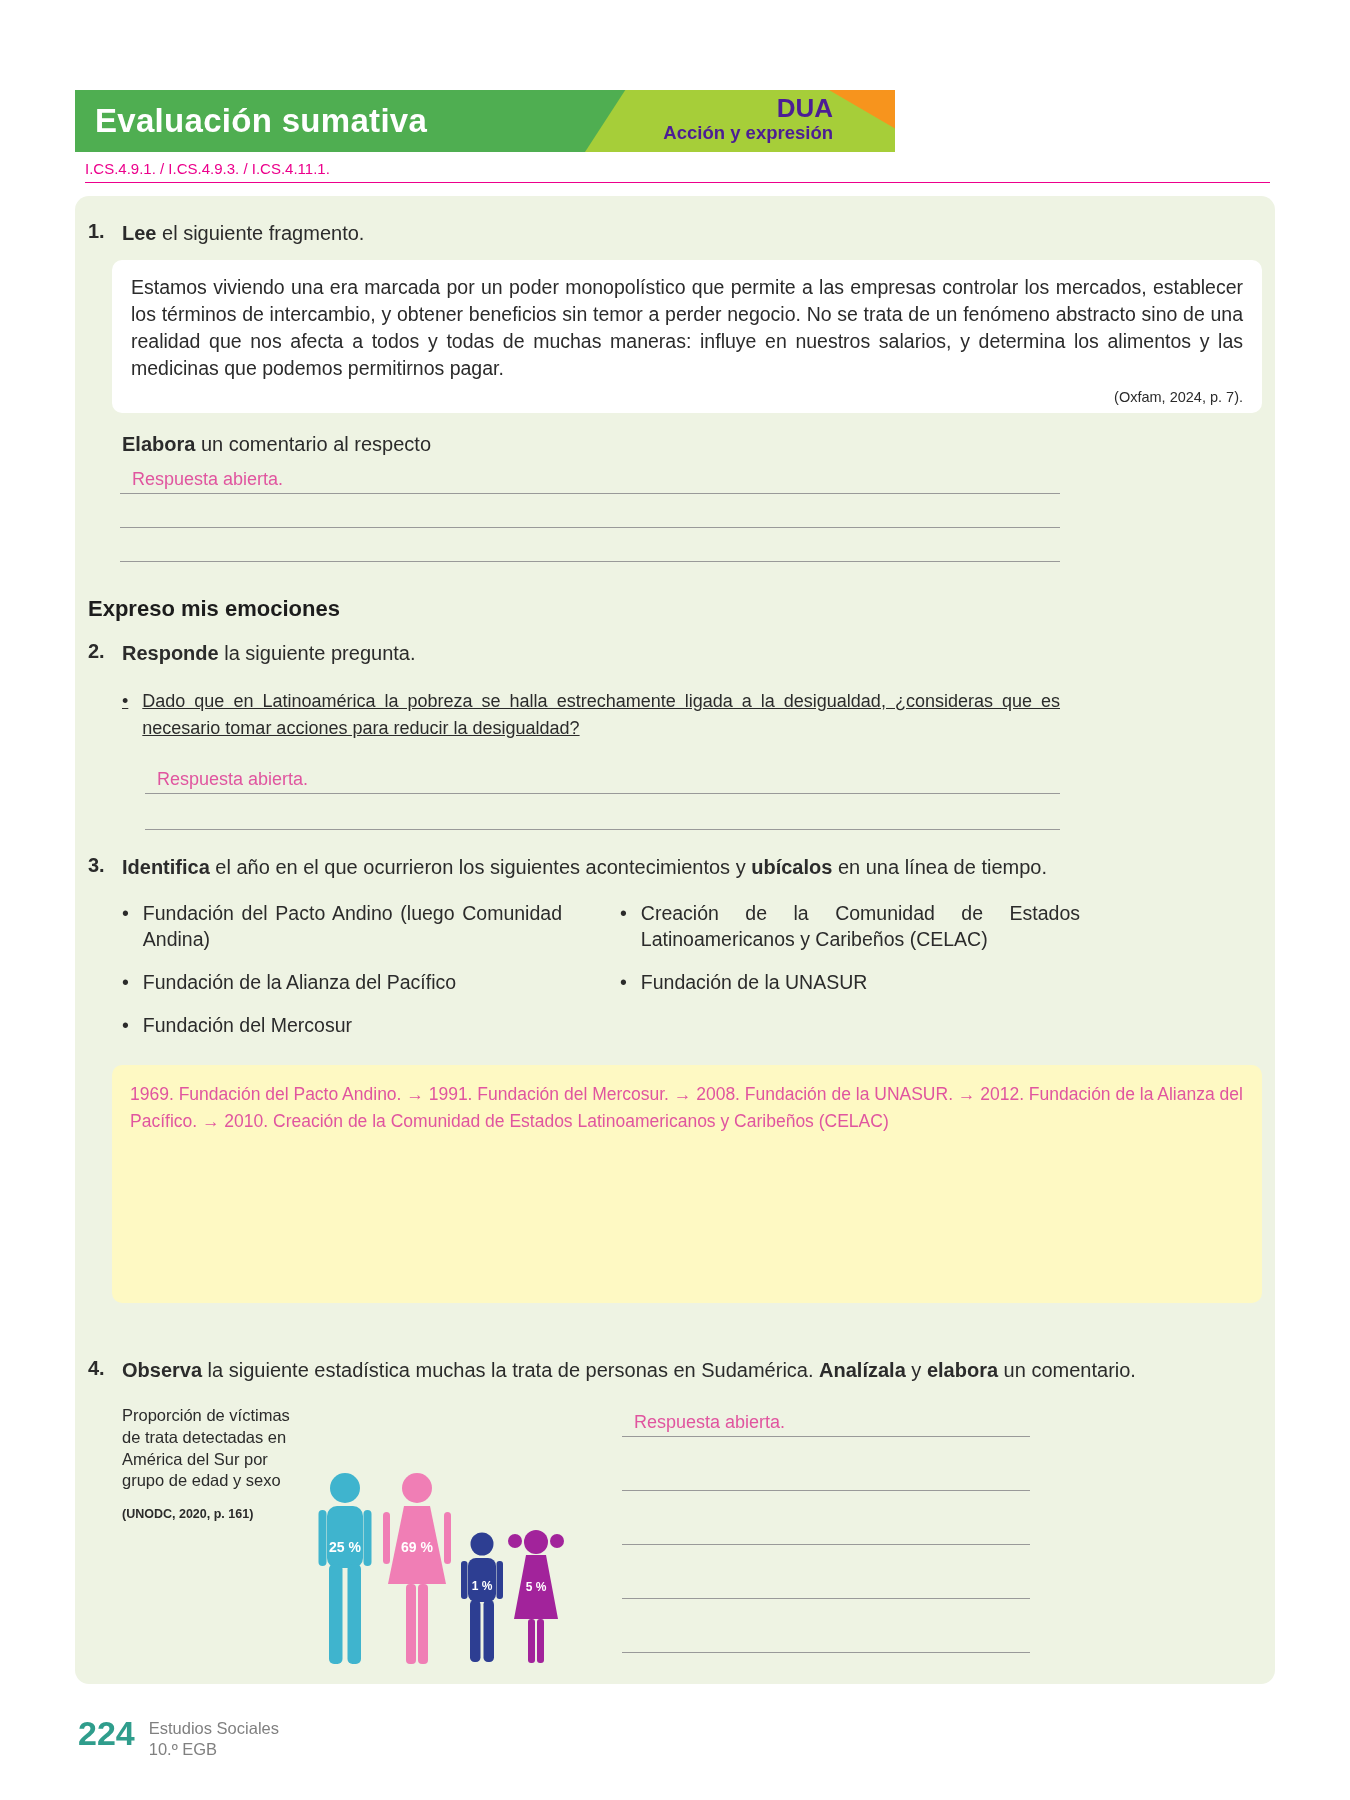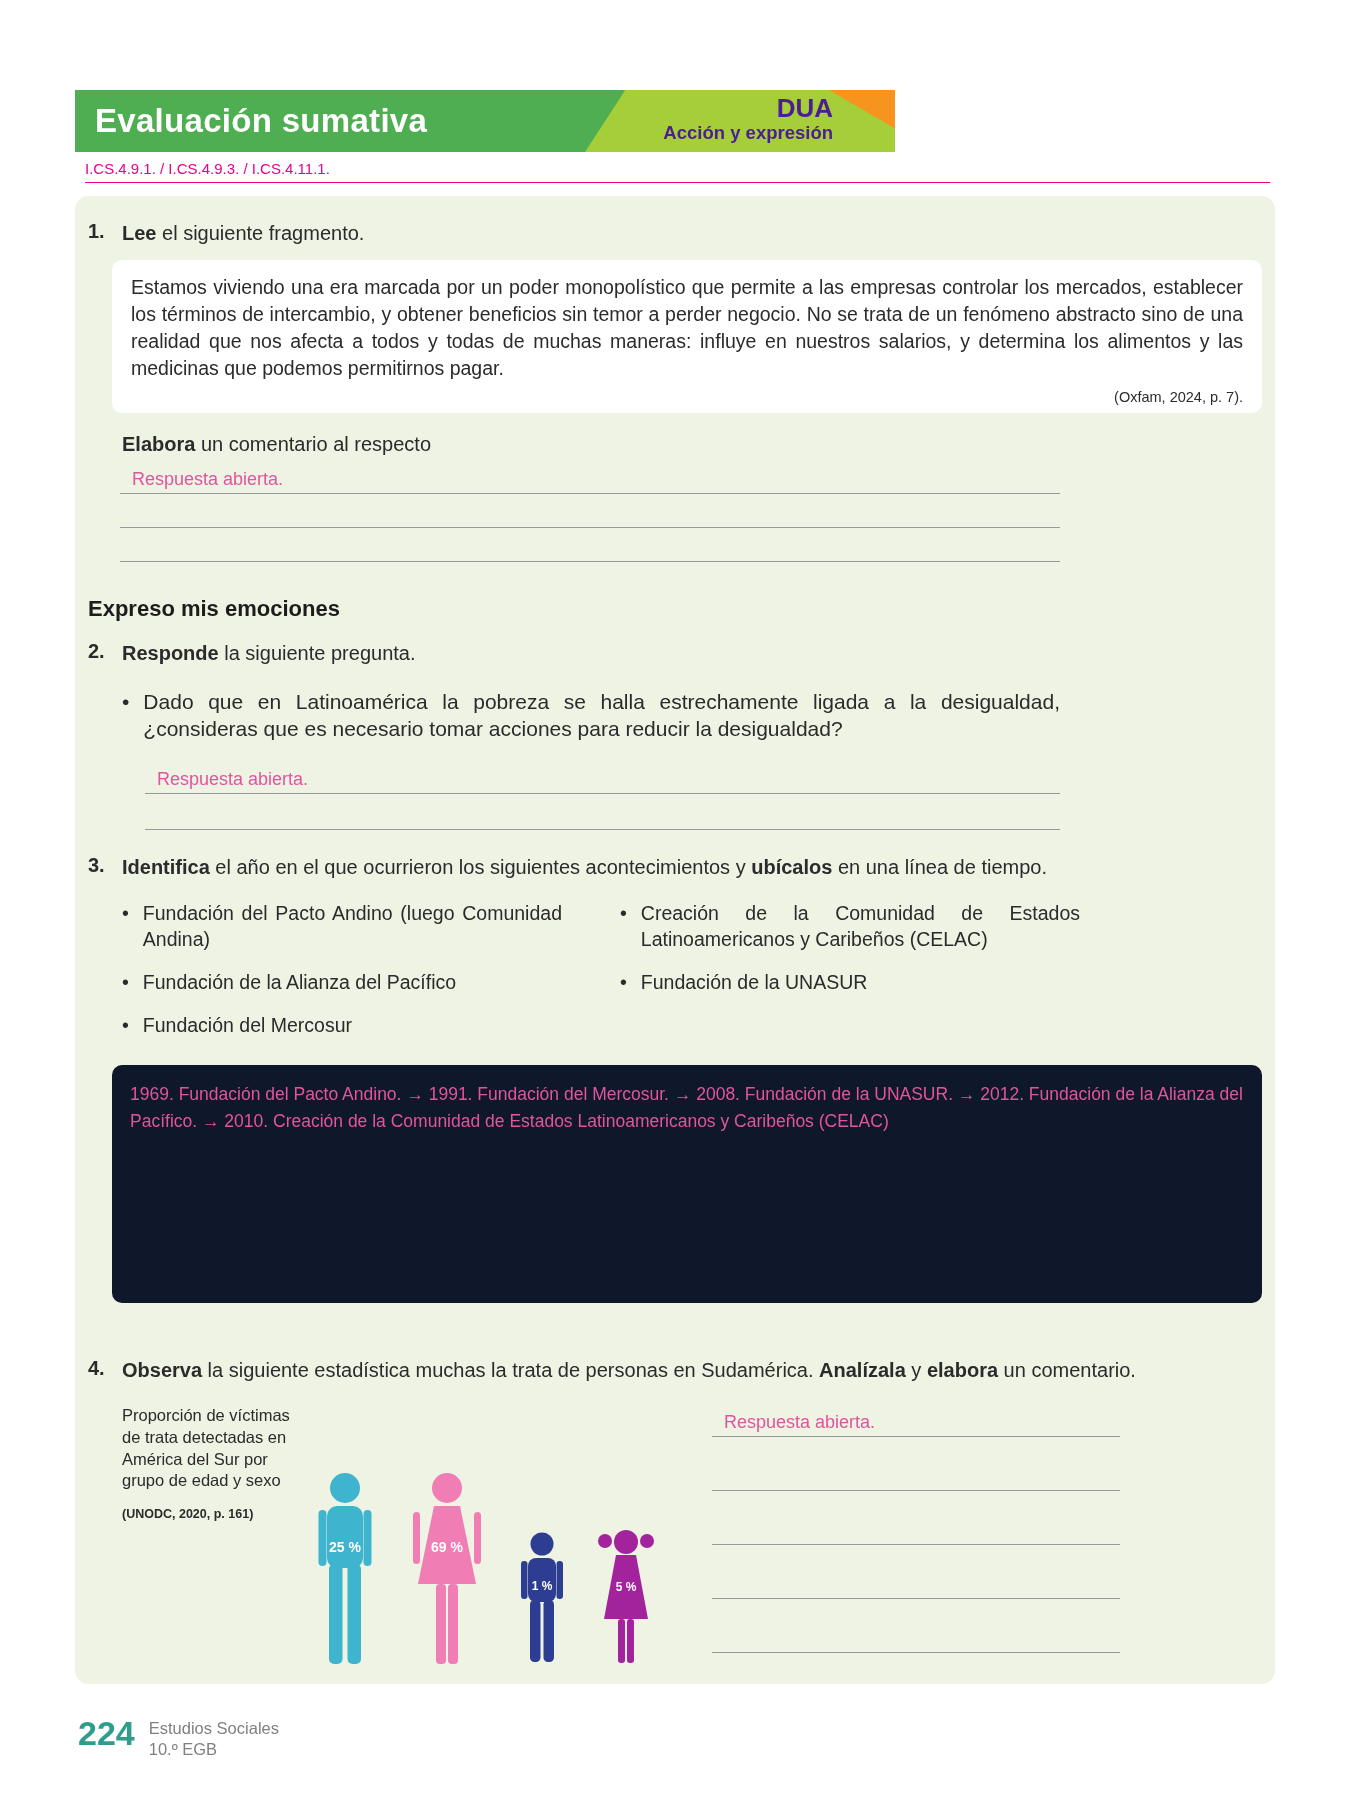--- a/index.html
+++ b/index.html
@@ -37,41 +37,41 @@
 
   .prompt { margin:20px 0 0 47px; font-size:20px; }
 
   .lines-q1 { margin:4px 0 0 45px; width:940px; }
   .aline { height:34px; border-bottom:1px solid #999999; display:flex; align-items:flex-end;
            padding:0 0 3px 12px; box-sizing:border-box; }
   .answer-text { color:#E0559F; font-size:18px; }
 
   .section-heading { margin:34px 0 0 13px; font-size:22px; font-weight:700; color:#1c1c1c; }
 
-  .bullet-p { margin:22px 0 12px 47px; display:flex; max-width:938px; font-size:21px; line-height:27px; text-align:justify; }
+  .bullet-p { margin:22px 0 12px 47px; display:flex; max-width:938px; font-size:18px; line-height:27px; text-align:justify;text-decoration:underline; }
   .bullet-p::before { content:"•"; margin-right:14px; flex:none; }
   .lines-q2 { margin:16px 0 0 70px; width:915px; }
   .aline2 { height:36px; }
 
   .cols { display:flex; margin:20px 0 0 47px; }
   .col-left  { width:498px; box-sizing:border-box; padding-right:58px; }
   .col-right { width:460px; }
   .bullet-item { display:flex; font-size:19.5px; line-height:26px; text-align:justify; margin-bottom:17px; }
   .bullet-item::before { content:"•"; margin-right:14px; flex:none; }
 
-  .answerbox { background:#0f172a; border-radius:10px; margin:10px 13px 0 37px; height:238px;
+  .answerbox { background:#fef9c3; border-radius:10px; margin:10px 13px 0 37px; height:238px;
                box-sizing:border-box; padding:16px 18px; }
   .answer-long { margin:0; color:#E0559F; font-size:17.5px; line-height:1.55; }
 
   .qrow.q4 { margin-top:54px; }
 
   .stats { display:flex; margin:22px 13px 0 47px; height:270px; align-items:flex-start; }
   .caption-col { width:168px; font-size:16.5px; line-height:1.32; }
   .source { margin-top:14px; font-size:12.5px; font-weight:700; }
-  .figures { display:flex; align-items:flex-end; gap:30px; margin-left:24px; align-self:flex-end; padding-bottom:8px; }
+  .figures { display:flex; align-items:flex-end; margin-left:24px; align-self:flex-end; padding-bottom:8px; }
   .answers-col { width:408px; margin-left:56px; }
   .aline4 { height:54px; }
   .aline4-first { height:32px; }
 
   
   .footer { position:absolute; left:78px; top:1716px; display:flex; gap:14px; }
   .pageno { font-size:34px; font-weight:700; color:#2F9D8C; line-height:1;text-align:right; }
   .fmeta  { font-size:16.5px; color:#808080; line-height:1.3; padding-top:2px; }
 </style>
 </head>

